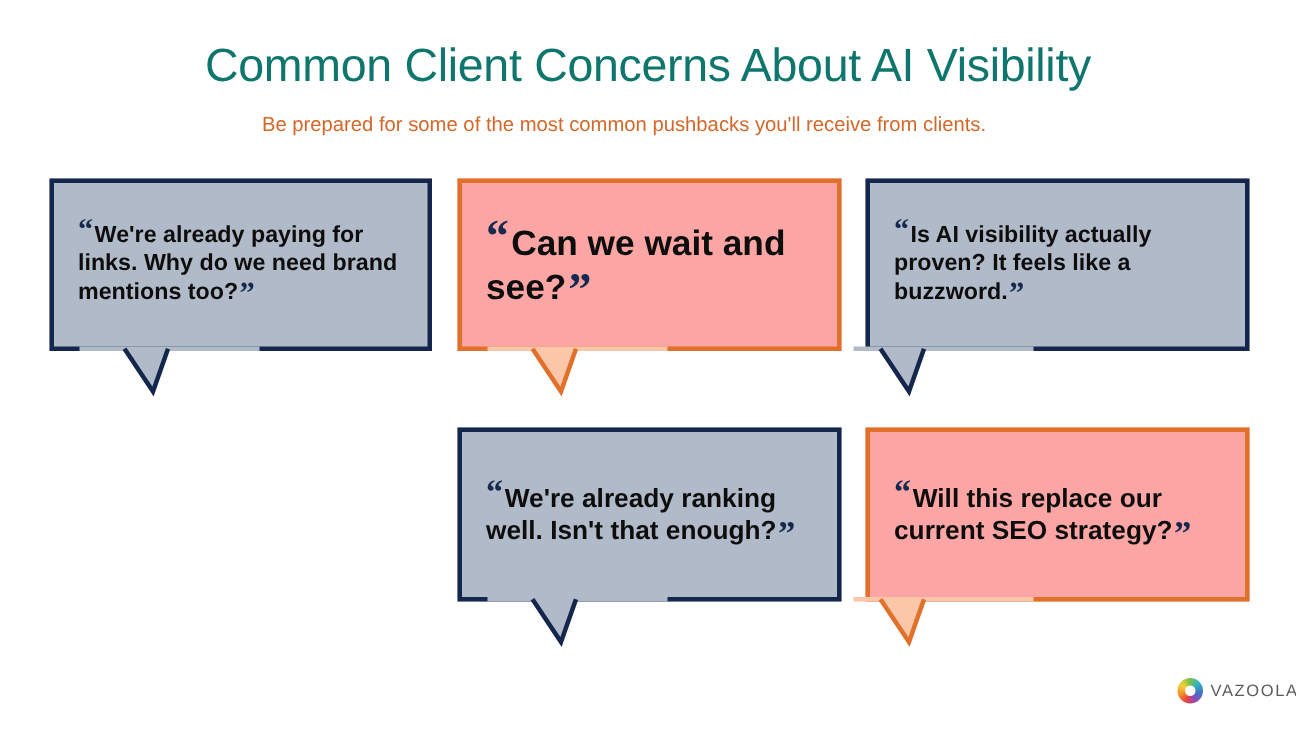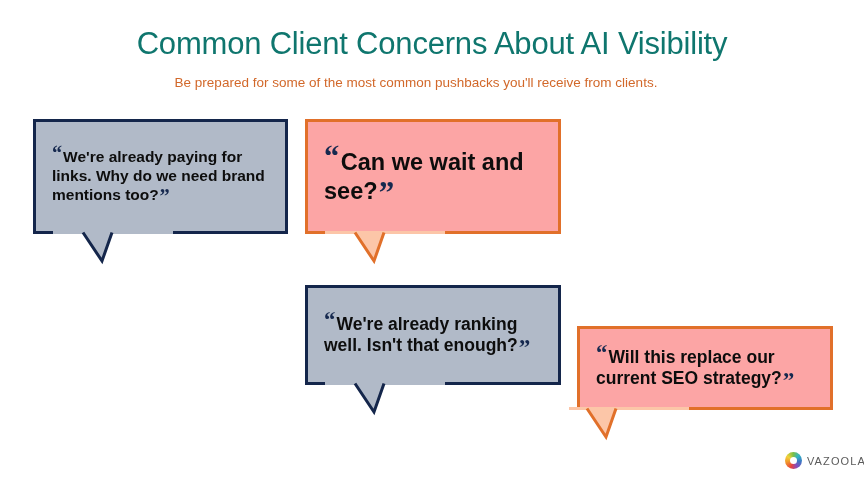--- a/index.html
+++ b/index.html
@@ -113,22 +113,22 @@
 
   .size-sm .quote-text { font-size: 15.5px; }
   .size-md .quote-text { font-size: 17.5px; }
   .size-lg .quote-text { font-size: 23.5px; }
 
   
   #bubble-1 { left: 33px;  top: 119px; width: 255px; height: 115px; }
   #bubble-2 { left: 305px; top: 119px; width: 256px; height: 115px; }
   #bubble-3 { left: 577px; top: 119px; width: 256px; height: 115px; }
   #bubble-4 { left: 33px;  top: 285px; width: 255px; height: 116px; }
-  #bubble-5 { left: 305px; top: 285px; width: 256px; height: 100px; }
-  #bubble-6 { left: 577px; top: 285px; width: 256px; height: 84px; margin-top: 41px; }
+  #bubble-5 { left: 305px; top: 285px; width: 256px; height: 116px; }
+  #bubble-6 { left: 577px; top: 285px; width: 256px; height: 116px; }
 
   
   .logo {
     position: absolute;
     left: 785px;
     top: 452px;
     display: flex;
     align-items: center;
     gap: 5px;
   }
@@ -195,20 +195,33 @@
       </p>
     </div>
     <div class="tail">
       <svg width="120" height="30" viewBox="0 0 120 30">
         <path d="M 0 0 L 0 3 L 30 3 L 49 30 L 59 3 L 120 3 L 120 0 Z" fill="#fcc6a8" stroke="none"></path>
         <path d="M 30 1.5 L 49 30 L 59 1.5" fill="#fcc6a8" stroke="#e1702a" stroke-width="3" stroke-linejoin="miter"></path>
       </svg>
     </div>
   </div>
 
+  <div class="bubble navy size-sm" id="bubble-3">
+    <div class="bubble-body">
+      <p class="quote-text">
+        <span class="qm qm-open">“</span><span>Is AI visibility actually proven? It feels like a buzzword.</span><span class="qm qm-close">”</span>
+      </p>
+    </div>
+    <div class="tail" style="left:-8px;">
+      <svg width="120" height="30" viewBox="0 0 120 30">
+        <path d="M 0 0 L 0 3 L 18 3 L 37 30 L 47 3 L 120 3 L 120 0 Z" fill="#b1bac8" stroke="none"></path>
+        <path d="M 18 1.5 L 37 30 L 47 1.5" fill="#b1bac8" stroke="#14264b" stroke-width="3" stroke-linejoin="miter"></path>
+      </svg>
+    </div>
+  </div>
 
 
   <div class="bubble navy size-md" id="bubble-5">
     <div class="bubble-body">
       <p class="quote-text">
         <span class="qm qm-open">“</span><span>We're already ranking well. Isn't that enough?</span><span class="qm qm-close">”</span>
       </p>
     </div>
     <div class="tail">
       <svg width="120" height="30" viewBox="0 0 120 30">

